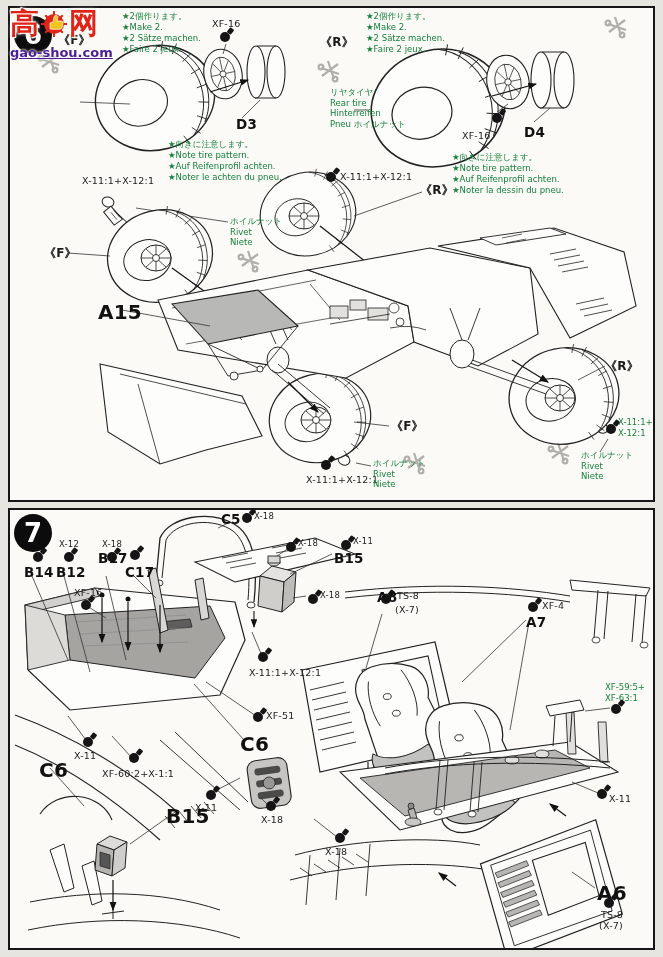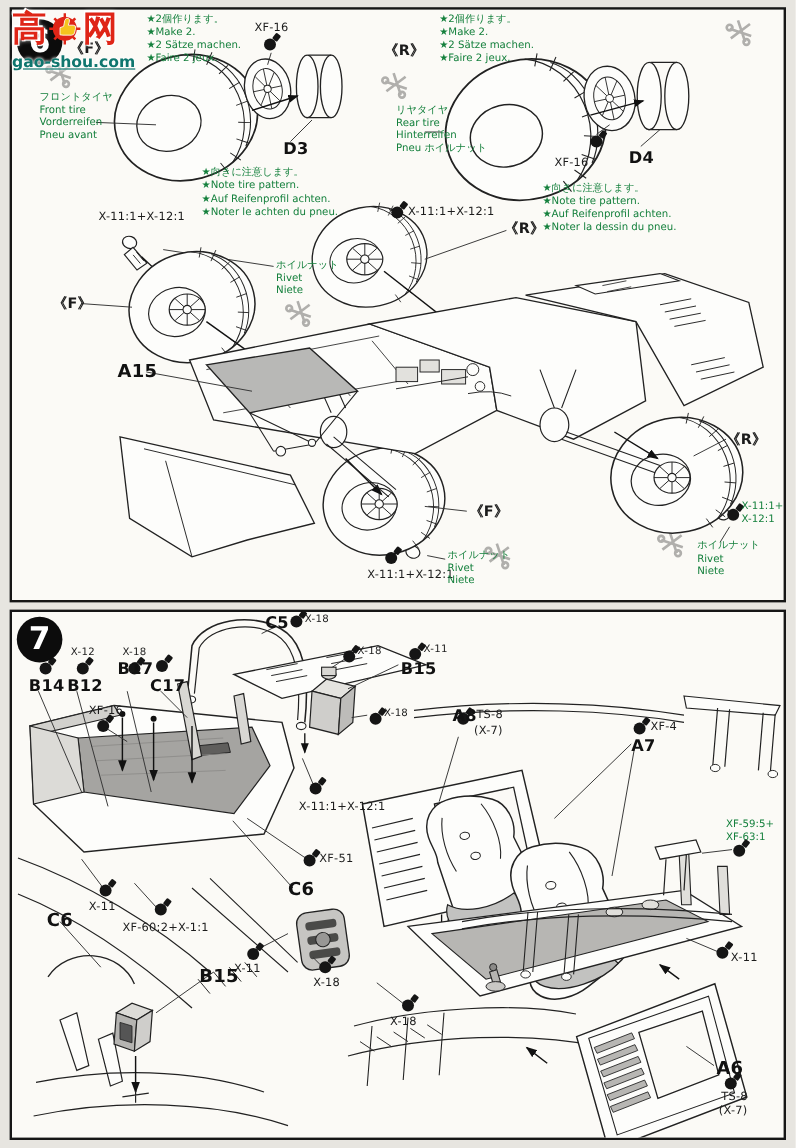--- a/index.html
+++ b/index.html
@@ -8,32 +8,32 @@
   .panel{position:absolute;background:#fbfaf6;border:2px solid #161616;box-sizing:border-box}
   .panel svg{position:absolute;left:0;top:0}
   .lbl{position:absolute;white-space:nowrap;color:#1c1c1c;letter-spacing:.2px}
   .t8{font-size:8.5px;line-height:10px}
   .t9{font-size:9.5px;line-height:11px}
   .notes{position:absolute;color:#15803d}
   .notes span{display:block;white-space:nowrap}
   .n8 span{font-size:8.5px;line-height:11px}
   .n8t span{font-size:8.5px;line-height:10.5px}
   .part{font-weight:700;font-size:13.5px;color:#111}
-  .part-lg{font-weight:700;font-size:15px;color:#111}
+  .part-lg{font-weight:700;font-size:20px;color:#111}
   .variant{font-size:12px;font-weight:700;color:#1a1a1a}
   .dot{position:absolute;width:10px;height:10px;background:#151515;border-radius:50%}
   .dot::after{content:"";position:absolute;right:-3px;top:-4px;width:5px;height:6px;background:#151515;
       border-radius:1px;transform:rotate(38deg)}
   .badge{position:absolute;width:38px;height:38px;border-radius:50%;background:#0c0c0c;color:#fff;
       font-weight:700;font-size:26px;line-height:38px;text-align:center;z-index:2}
   .wm{position:absolute;left:10px;top:4px;z-index:20}
   .wm-row{display:flex;align-items:center;gap:1px}
   .wm-cn{font-weight:700;font-size:29px;color:#df2517;
       text-shadow:0 0 2px #fff,0 0 4px #fff,1px 1px 0 #fff,-1px -1px 0 #fff}
-  .wm-domain{font-weight:700;font-size:13px;color:#0f766e;text-decoration:underline;
+  .wm-domain{font-weight:700;font-size:13px;color:#4c1d95;text-decoration:underline;
       text-shadow:0 0 2px #fff,0 0 3px #fff;margin-top:1px}
 </style>
 </head>
 <body>
 
 <div class="panel" id="p6" style="left:8px;top:6px;width:647px;height:496px">
 
   <svg width="643" height="492" viewBox="0 0 643 492">
     <defs>
       <marker id="ah" markerWidth="9" markerHeight="8" refX="7" refY="3" orient="auto">
@@ -178,26 +178,20 @@
 
   <span class="lbl variant" style="left:48px;top:24px">《F》</span>
   <div class="notes n8" style="left:112px;top:3px">
     <span>★2個作ります。</span>
     <span>★Make 2.</span>
     <span>★2 Sätze machen.</span>
     <span>★Faire 2 jeux.</span>
   </div>
   <span class="lbl t9" style="left:202px;top:10px">XF-16</span>
   <div class="dot" style="left:210px;top:24px"></div>
-  <div class="notes n8t" style="left:23px;top:68px">
-    <span>フロントタイヤ</span>
-    <span>Front tire</span>
-    <span>Vorderreifen</span>
-    <span>Pneu avant</span>
-  </div>
   <span class="lbl part" style="left:226px;top:108px">D3</span>
   <div class="notes n8" style="left:158px;top:131px">
     <span>★向きに注意します。</span>
     <span>★Note tire pattern.</span>
     <span>★Auf Reifenprofil achten.</span>
     <span>★Noter le achten du pneu.</span>
   </div>
   <span class="lbl t9" style="left:72px;top:167px">X-11:1+X-12:1</span>
 
   <span class="lbl variant" style="left:310px;top:26px">《R》</span>

